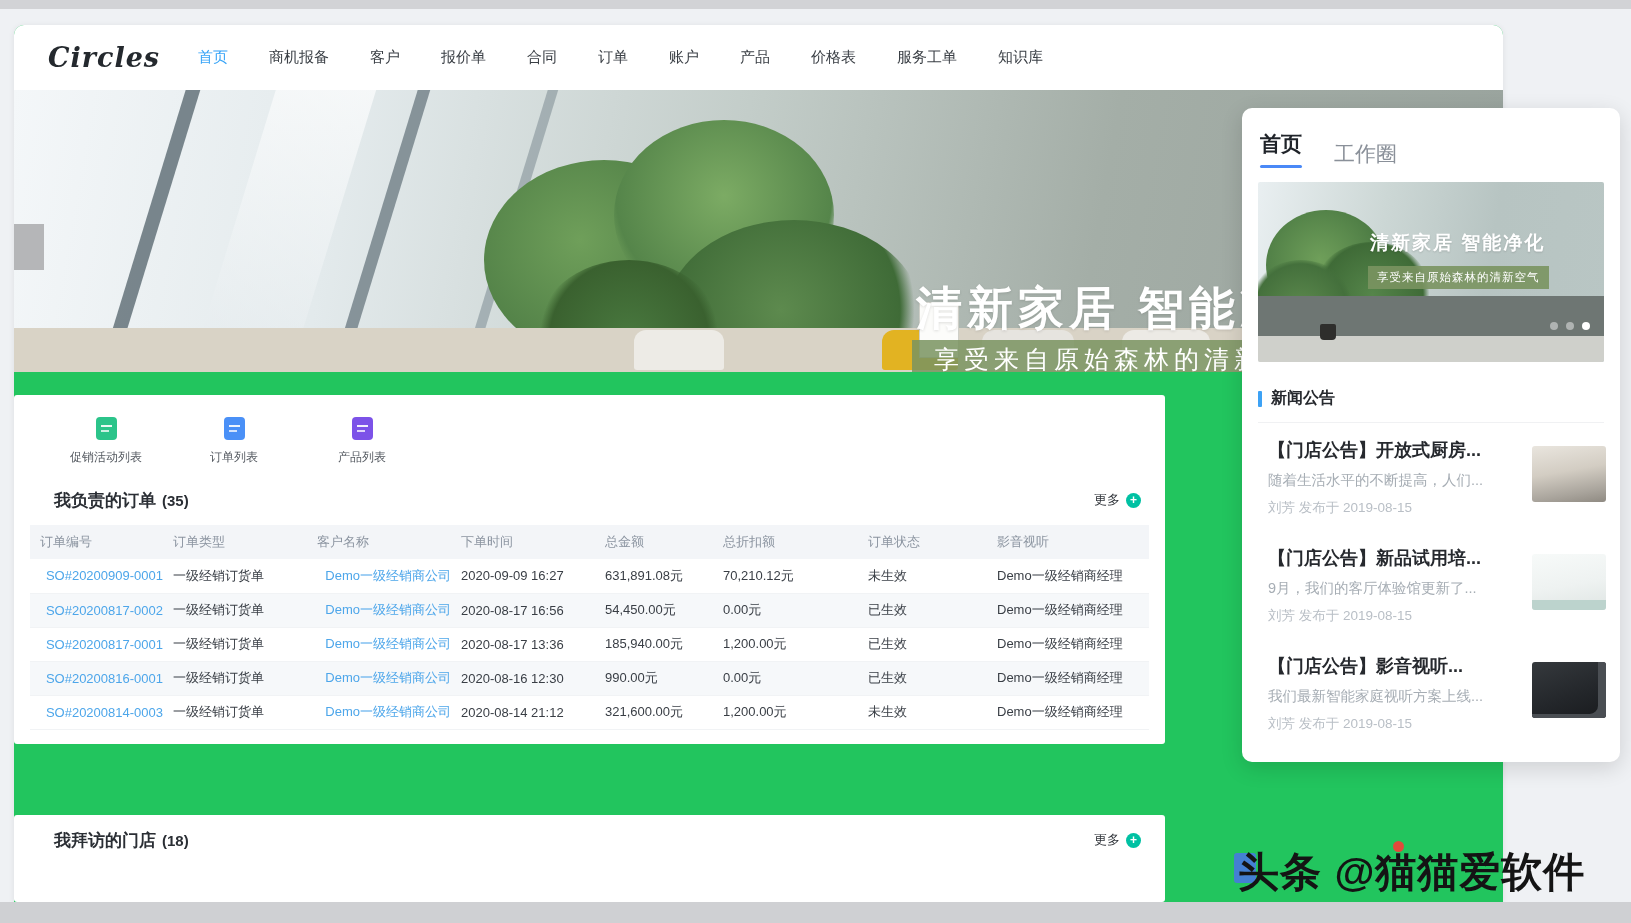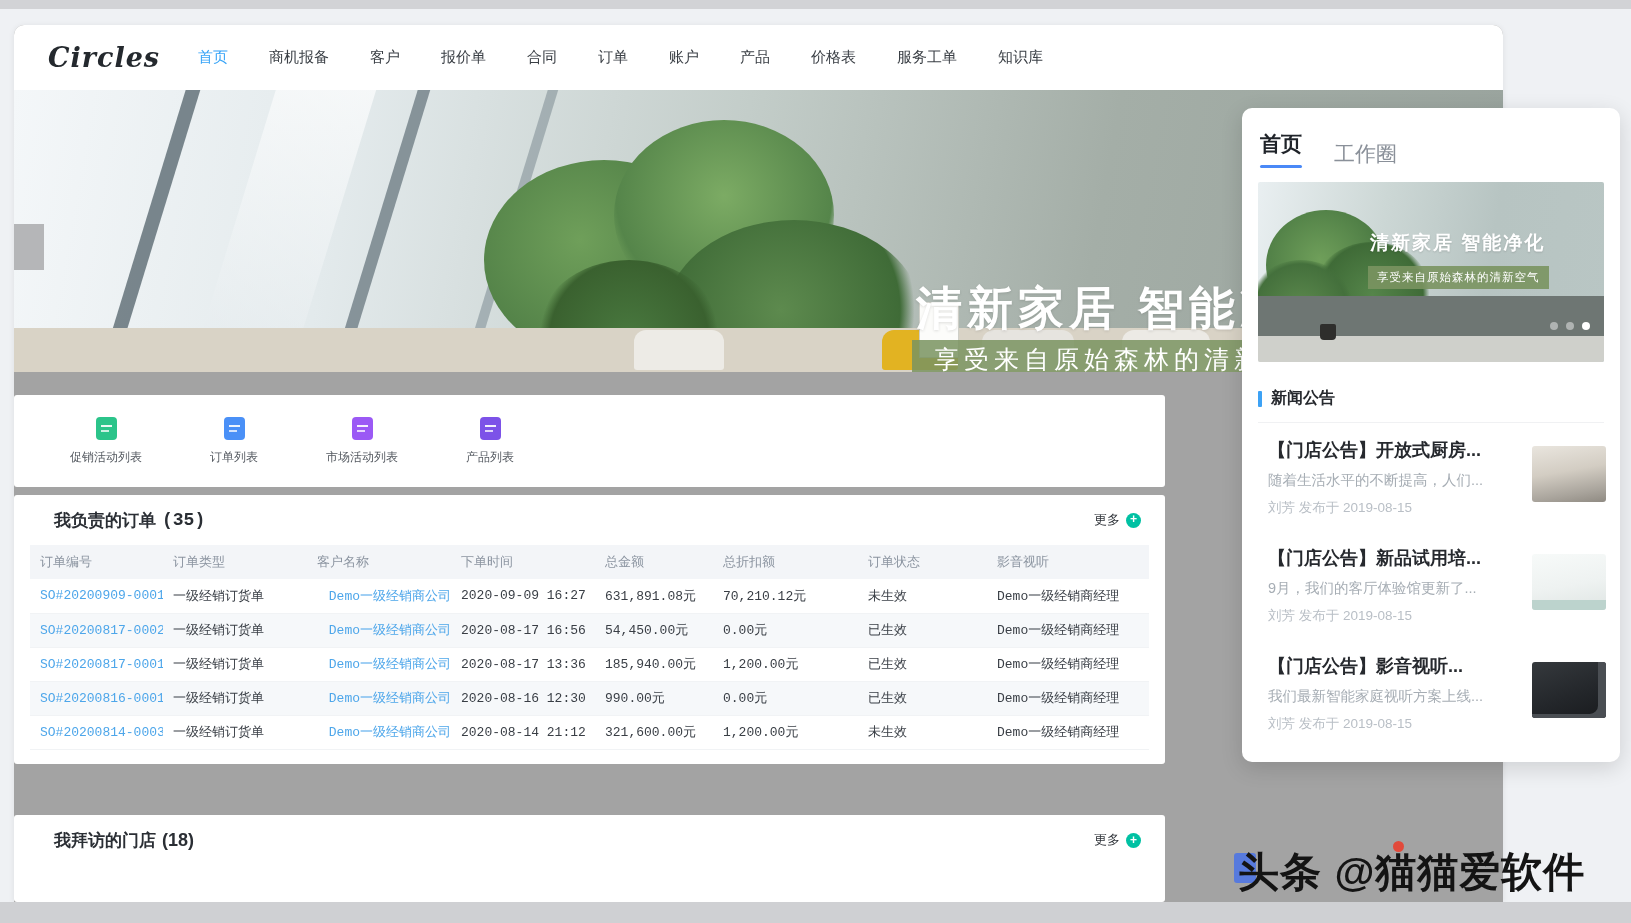--- a/index.html
+++ b/index.html
@@ -9,21 +9,21 @@
     background:#eff1f4;
     font-family:"Liberation Sans", sans-serif;
     color:#333;
   }
   .top-strip { position:absolute; left:0; top:0; width:100%; height:9px; background:#d2d3d6; }
   .bottom-strip { position:absolute; left:0; bottom:0; width:100%; height:21px; background:#cfd0d3; }
 
   
   .main-page {
     position:absolute; left:14px; top:25px; width:1489px; height:877px;
-    background:#a3a3a3; border-radius:10px 10px 0 0; overflow:hidden;
+    background:#22c55e; border-radius:10px 10px 0 0; overflow:hidden;
     box-shadow:0 1px 6px rgba(0,0,0,.08);
   }
   .nav {
     position:absolute; left:0; top:0; width:100%; height:65px; background:#fff;
     display:flex; align-items:center; padding:0 0 0 34px;
   }
   .logo {
     font-family:"DejaVu Serif", serif; font-style:italic; font-weight:bold;
     font-size:27px; color:#24292e; letter-spacing:1px; width:150px; cursor:pointer;
   }
@@ -68,40 +68,40 @@
     position:absolute; left:0; top:199px; width:30px; height:46px;
     background:#b5b6b8; cursor:pointer; z-index:3;
   }
 
   
   .card { position:absolute; left:0; width:1151px; background:#fff; border-radius:3px; }
   .card-head {
     display:flex; align-items:center; height:50px; padding:0 24px 0 40px;
   }
   .card-title { font-size:17px; font-weight:bold; color:#2a2e34; }
-  .card-count { font-size:18px; font-weight:bold; color:#2a2e34; margin-left:6px; }
+  .card-count { font-size:15px; font-weight:bold; color:#2a2e34; margin-left:6px; }
   .more { margin-left:auto; display:flex; align-items:center; cursor:pointer; }
   .more-label { font-size:13px; color:#30343a; margin-right:6px; }
   .more-circle {
     width:15px; height:15px; border-radius:50%; background:#00c1a3; color:#fff;
     font-size:12px; line-height:14px; text-align:center; font-weight:bold;
   }
 
   
   .quick { top:370px; height:92px; display:flex; align-items:center; padding-left:28px; }
   .qa-item { width:128px; display:flex; flex-direction:column; align-items:center; cursor:pointer; }
   .qa-icon {
     width:21px; height:23px; border-radius:4px;
     background-image:linear-gradient(rgba(255,255,255,.9),rgba(255,255,255,.9)),linear-gradient(rgba(255,255,255,.75),rgba(255,255,255,.75));
     background-size:11px 2px, 8px 2px; background-position:5px 8px, 5px 13px; background-repeat:no-repeat;
   }
   .qa-label { margin-top:9px; font-size:12px; color:#555a61; }
 
   
-  .orders { top:470px; height:269px;font-family:Liberation Mono, monospace; }
+  .orders { top:450px; height:269px; }
   .orders-table { width:1119px; margin:0 16px; border-collapse:collapse; table-layout:fixed; }
   .orders-table th {
     background:#f3f5f8; height:34px; font-size:13px; font-weight:normal;
     color:#8b94a0; text-align:left; padding-left:10px;
   }
   .orders-table td {
     height:34px; font-size:13px; color:#393e45; padding-left:10px;
     border-bottom:1px solid #f1f3f5; white-space:nowrap; overflow:hidden;
   }
   .orders-table tr.alt td { background:#f6f8fa; }
@@ -223,24 +223,20 @@
   <div class="banner-prev"></div>
 
   <div class="card quick">
     <div class="qa-item">
       <div class="qa-icon" style="background-color: rgb(43, 196, 138);"></div>
       <div class="qa-label">促销活动列表</div>
     </div>
     <div class="qa-item">
       <div class="qa-icon" style="background-color: rgb(74, 144, 247);"></div>
       <div class="qa-label">订单列表</div>
-    </div>
-    <div class="qa-item">
-      <div class="qa-icon" style="background-color: rgb(155, 89, 245);"></div>
-      <div class="qa-label">市场活动列表</div>
     </div>
     <div class="qa-item">
       <div class="qa-icon" style="background-color: rgb(124, 82, 232);"></div>
       <div class="qa-label">产品列表</div>
     </div>
   </div>
 
   <div class="card orders">
     <div class="card-head">
       <span class="card-title">我负责的订单</span>

